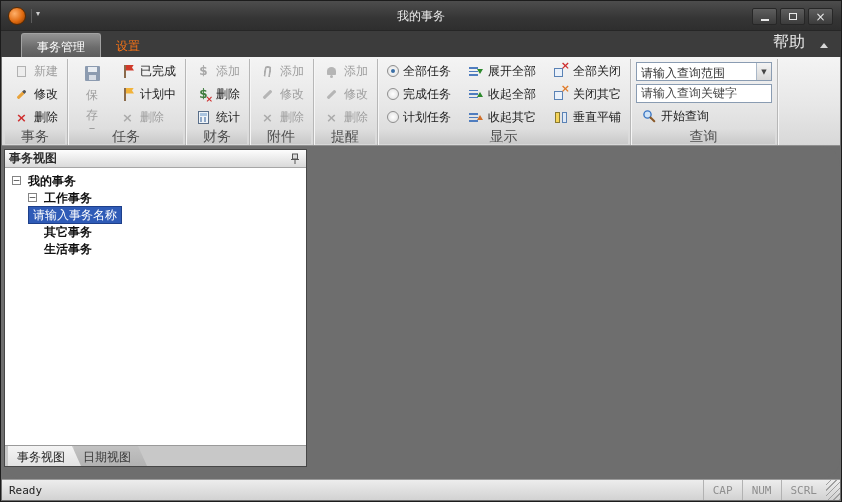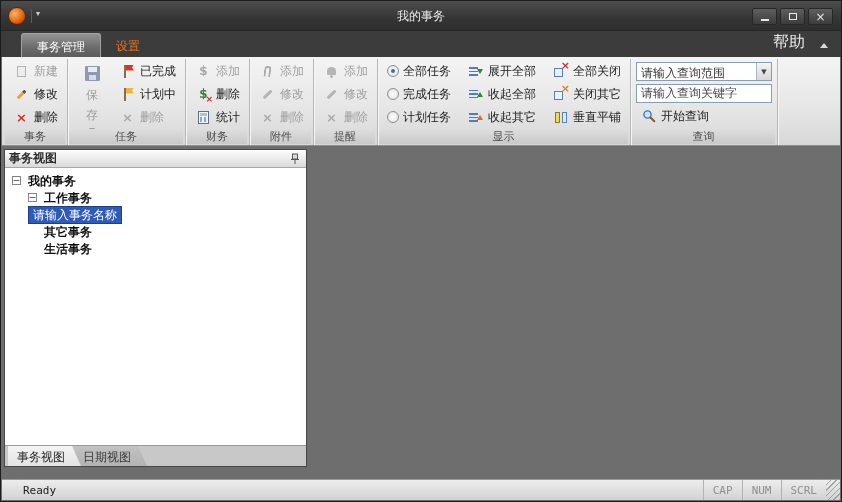--- a/index.html
+++ b/index.html
@@ -39,21 +39,21 @@
   .chev-up { width: 0; height: 0; border-left: 4px solid transparent; border-right: 4px solid transparent;
              border-bottom: 5px solid #d8d8d8; }
 
   
   .ribbon { position: absolute; top: 56px; left: 1px; right: 1px; height: 89px;
             background: linear-gradient(#f4f4f4, #e7e7e7 55%, #d8d8d8);
             border-bottom: 1px solid #8f8f8f; display: flex; align-items: stretch; padding: 2px 0 0 2px; }
   .rgroup { position: relative; padding: 2px 5px 18px; border-right: 1px solid #b7b7b7;
             box-shadow: 1px 0 0 #f6f6f6; }
   .glabel { position: absolute; left: 1px; right: 2px; bottom: 1px; height: 15px; text-align: center;
-            font-size: 11px; color: #4f4f4f; line-height: 15px;
+            font-size: 14px; color: #4f4f4f; line-height: 15px;
             background: linear-gradient(#dedede, #c9c9c9); }
   .rcol { display: flex; flex-direction: column; justify-content: space-between; height: 66px; }
   .sbtn { display: flex; align-items: center; gap: 4px; height: 20px; padding: 0 4px;
           font-size: 12px; color: #1b1b1b; white-space: nowrap; border-radius: 2px; }
   .sbtn.disabled { color: #9e9e9e; }
   .lbl { line-height: 1; }
   .ic { position: relative; width: 17px; height: 16px; flex: 0 0 17px; display: inline-flex;
         align-items: center; justify-content: center; }
 
   
@@ -156,21 +156,21 @@
   .ptab { position: relative; padding: 3px 16px 0 9px; font-size: 12px; color: #3a3a3a;
           background: linear-gradient(#c2c2c2, #b2b2b2); margin-right: -7px;
           clip-path: polygon(0 0, calc(100% - 9px) 0, 100% 100%, 0 100%); }
   .ptab.active { background: linear-gradient(#f4f4f4, #e2e2e2); z-index: 2; color: #1f1f1f; }
 
   
   .statusbar { position: absolute; left: 1px; right: 1px; bottom: 1px; height: 21px;
                background: linear-gradient(#ededed, #d2d2d2); border-top: 1px solid #9a9a9a;
                display: flex; align-items: stretch; font-family: "DejaVu Sans Mono", monospace;
                font-size: 11px; color: #222; }
-  .ready { flex: 1; display: flex; align-items: center; padding-left: 21px; }
+  .ready { flex: 1; display: flex; align-items: center; padding-left: 7px; }
   .ind { color: #8f8f8f; padding: 0 9px; border-left: 1px solid #b2b2b2; display: flex; align-items: center; }
   .grip { width: 14px; background: repeating-linear-gradient(135deg, transparent 0 3px, #a0a0a0 3px 4px); }
 </style>
 </head>
 <body>
 
 <div class="window">
 
   <div class="titlebar">
     <div class="logo"></div>

